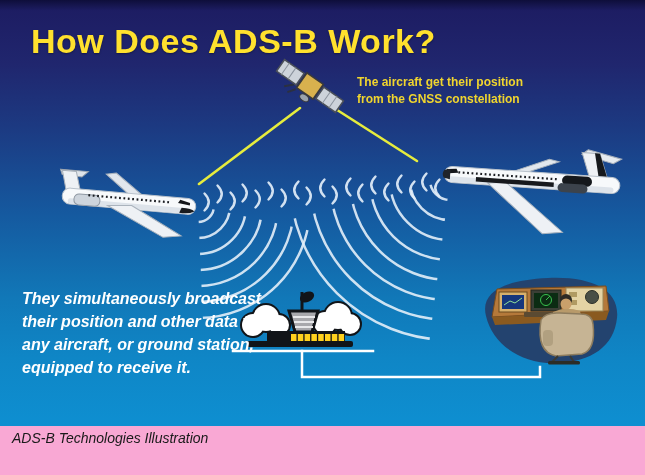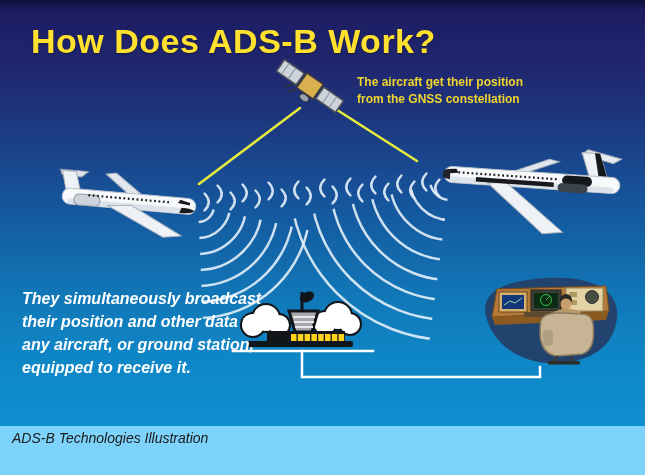--- a/index.html
+++ b/index.html
@@ -35,21 +35,21 @@
   .note-broadcast{
     left:22px;top:287px;font-size:16px;line-height:23px;
     font-weight:bold;font-style:italic;
     color:var(--note-white,#ffffff);
   }
   .note-ground{
     left:289px;top:382px;font-size:15.5px;line-height:19.5px;font-weight:bold;
     color:var(--note-white,#ffffff);
   }
   .caption-bar{
-    position:absolute;left:0;top:426px;width:645px;height:49px;background:#7dd3fc;
+    position:absolute;left:0;top:426px;width:645px;height:49px;background:#f9a8d4;
   }
   .caption-text{
     position:absolute;left:12px;top:4px;
     font-size:14px;font-style:italic;color:var(--caption-color,#1a1a1a);
   }
   
   .sig{stroke:var(--signal-yellow,#e6ec3d);stroke-width:2.6;fill:none;stroke-linecap:round;}
   .wv{stroke:var(--wave-white,#e3eef8);fill:none;stroke-linecap:round;}
   .band use{stroke-width:2.4;opacity:.92;}
   .fan circle{stroke-width:2.5;fill:none;opacity:.9;}

